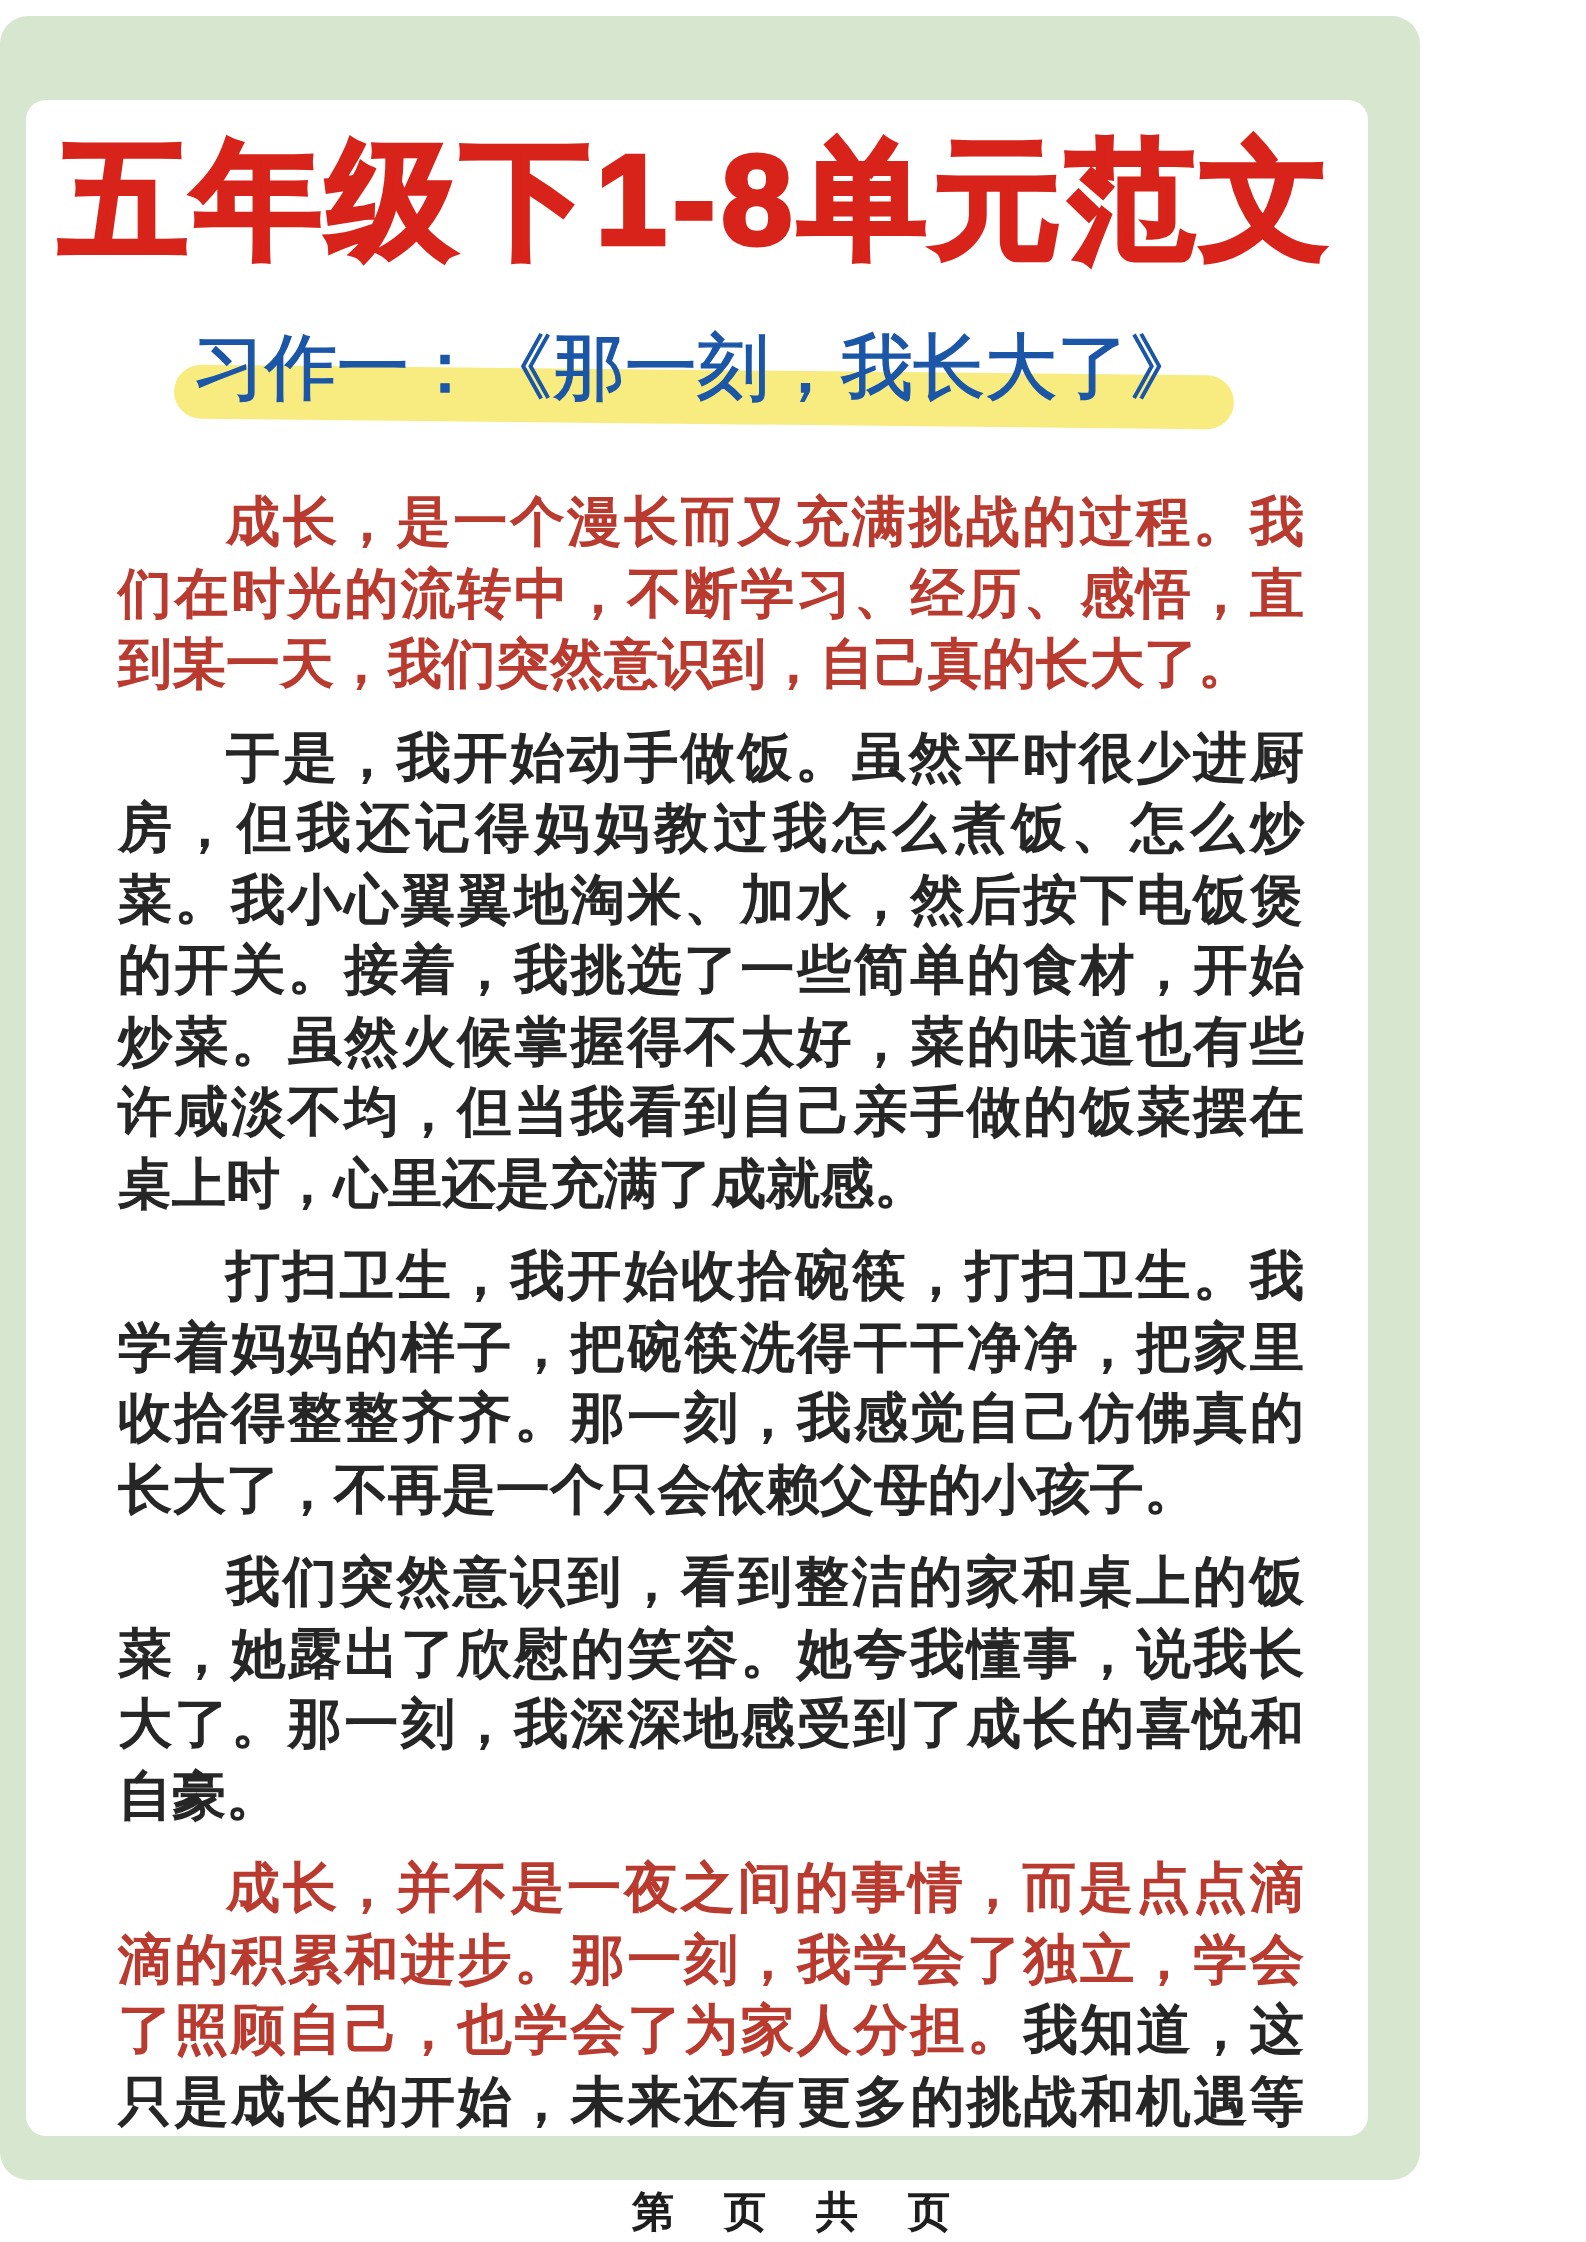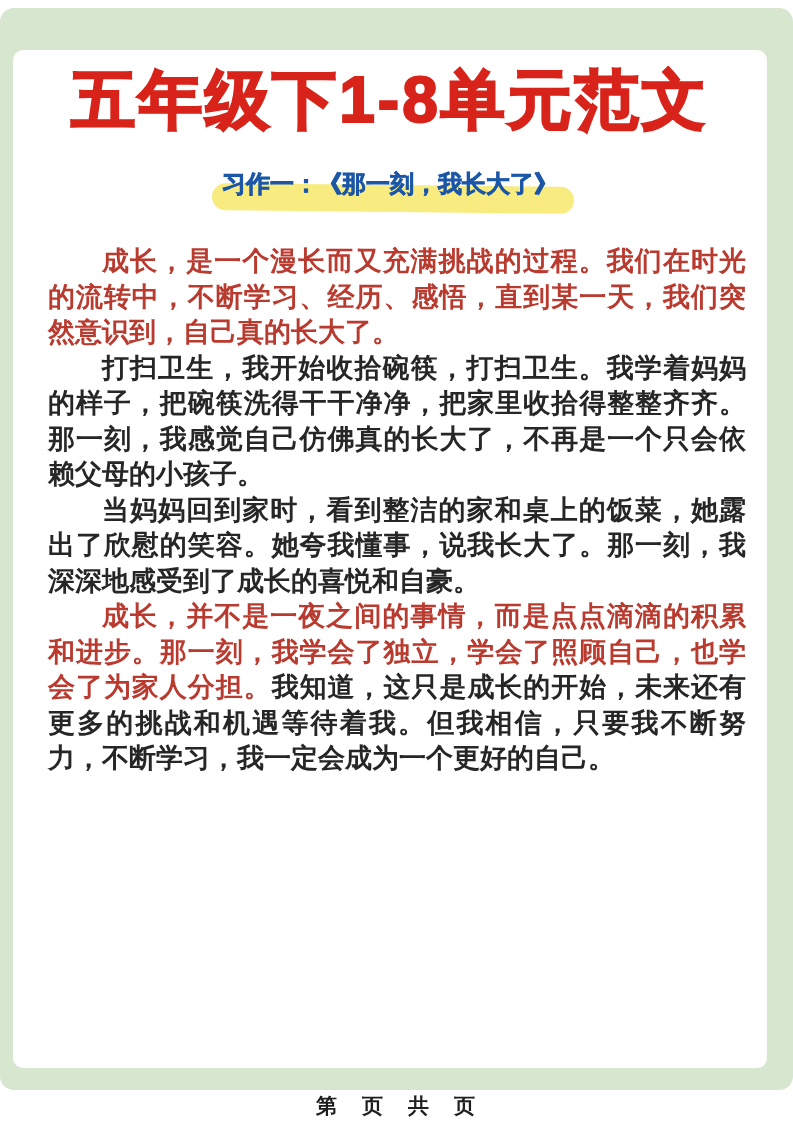--- a/index.html
+++ b/index.html
@@ -15,21 +15,21 @@
   body {
     width: 793px; height: 1121px;
     background: #ffffff;
     font-family: "Liberation Sans", sans-serif;
     position: relative;
     overflow: hidden;
   }
   .frame {
     position: absolute;
     left: 0; top: 8px;
-    width: 793px; height: 1082px;
+    width: 710px; height: 1082px;
     background: var(--frame-green);
     border-radius: 14px;
   }
   .content {
     position: absolute;
     left: 13px; top: 42px; right: 26px; bottom: 22px;
     background: #ffffff;
     border-radius: 10px;
     overflow: hidden;
   }
@@ -45,22 +45,22 @@
     white-space: nowrap;
   }
   .subtitle-row {
     display: flex;
     justify-content: center;
     margin-top: 26px;
     line-height: 36px;
   }
   .subtitle {
     position: relative;
-    font-size: 24px;
-    font-weight: 700;
+    font-size: 36px;
+    font-weight: 400;
     color: var(--subtitle-blue);
     -webkit-text-stroke: 0.7px currentColor;
     white-space: nowrap;
   }
   .subtitle .hl {
     position: absolute;
     left: -10px; right: -16px;
     bottom: -10px;
     height: 27px;
     background: var(--highlight-yellow);
@@ -74,21 +74,21 @@
   }
   .essay {
     margin: 42px 21px 0 35px;
     font-size: 27px;
     line-height: 35.5px;
     font-weight: 600;
     color: var(--text-black);
     text-align: justify;
   }
   .essay p {
-    margin: 0;
+    margin: 11px;
     text-indent: 2em;
   }
   .seg-red { color: var(--body-red); }
   .footer {
     position: absolute;
     left: 0; right: 0;
     top: 1092px;
     text-align: center;
     font-size: 21px;
     font-weight: 600;
@@ -106,21 +106,22 @@
 
     <div class="subtitle-row">
       <span class="subtitle">
         <span class="hl"></span>
         <span class="sub-text">习作一：《那一刻，我长大了》</span>
       </span>
     </div>
 
     <div class="essay">
       <p><span class="seg-red">成长，是一个漫长而又充满挑战的过程。我们在时光的流转中，不断学习、经历、感悟，直到某一天，我们突然意识到，自己真的长大了。</span></p>
+      <p><span>于是，我开始动手做饭。虽然平时很少进厨房，但我还记得妈妈教过我怎么煮饭、怎么炒菜。我小心翼翼地淘米、加水，然后按下电饭煲的开关。接着，我挑选了一些简单的食材，开始炒菜。虽然火候掌握得不太好，菜的味道也有些许咸淡不均，但当我看到自己亲手做的饭菜摆在桌上时，心里还是充满了成就感。</span></p>
       <p><span>打扫卫生，我开始收拾碗筷，打扫卫生。我学着妈妈的样子，把碗筷洗得干干净净，把家里收拾得整整齐齐。那一刻，我感觉自己仿佛真的长大了，不再是一个只会依赖父母的小孩子。</span></p>
-      <p><span>当妈妈回到家时，看到整洁的家和桌上的饭菜，她露出了欣慰的笑容。她夸我懂事，说我长大了。那一刻，我深深地感受到了成长的喜悦和自豪。</span></p>
+      <p><span>我们突然意识到，看到整洁的家和桌上的饭菜，她露出了欣慰的笑容。她夸我懂事，说我长大了。那一刻，我深深地感受到了成长的喜悦和自豪。</span></p>
       <p><span class="seg-red">成长，并不是一夜之间的事情，而是点点滴滴的积累和进步。那一刻，我学会了独立，学会了照顾自己，也学会了为家人分担。</span><span>我知道，这只是成长的开始，未来还有更多的挑战和机遇等待着我。但我相信，只要我不断努力，不断学习，我一定会成为一个更好的自己。</span></p>
     </div>
 
   </div>
 </div>
 
 <div class="footer">第　页　共　页</div>
 
 </body></html>

